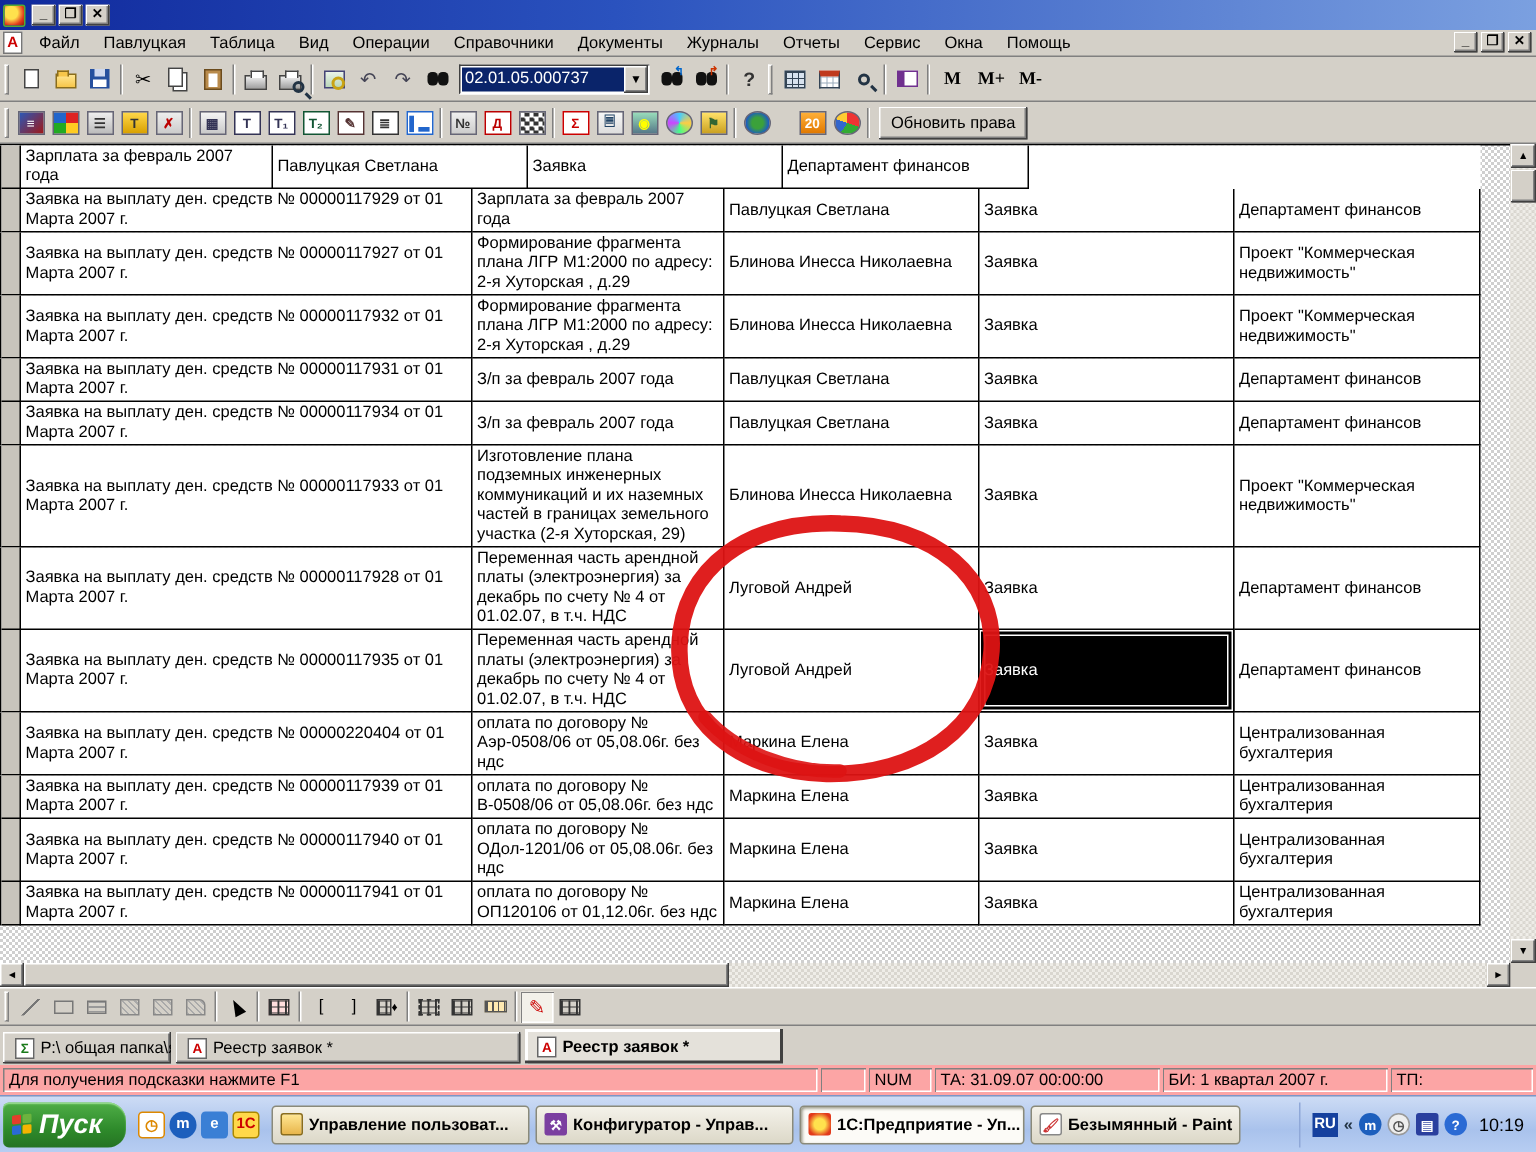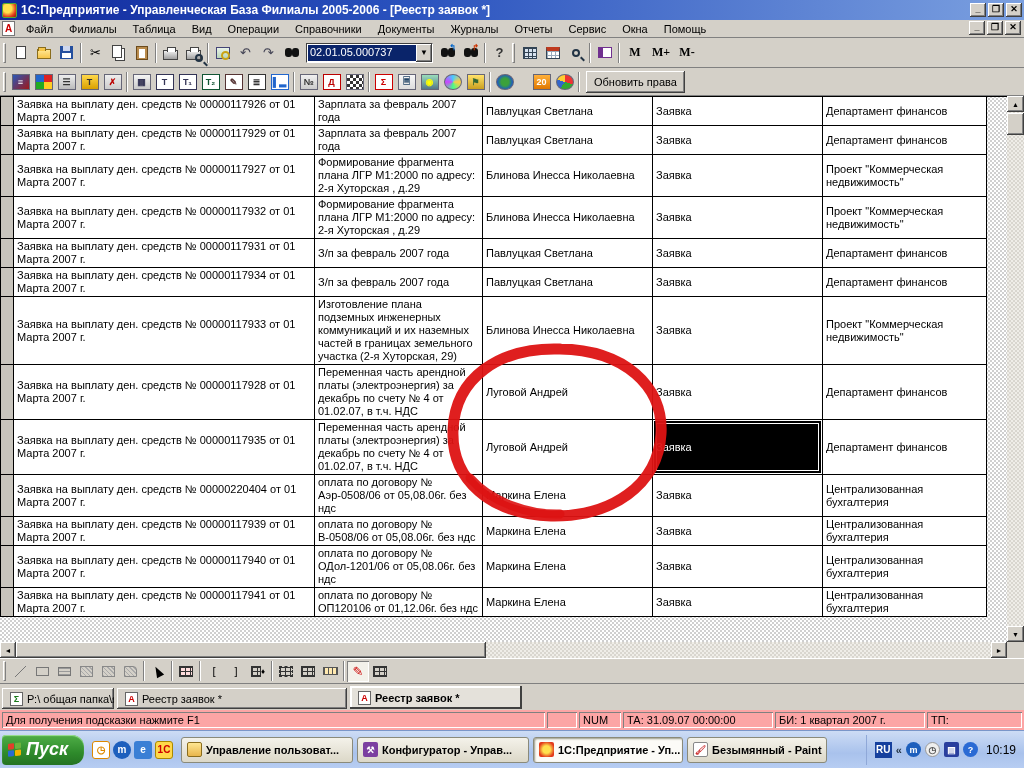--- a/index.html
+++ b/index.html
@@ -135,33 +135,32 @@
   
   .anno { position:absolute; left:0; top:0; z-index:60; pointer-events:none; }
 </style>
 </head>
 <body>
 
 <div id="screen">
 
   <div class="titlebar">
     <div class="app-ico"></div>
-    <div class="title">1С:Предприятие - Управленческая База Филиалы 2005-2006 - [Реестр заявок  *]</div>
     <div class="winbtns">
       <div class="winbtn raised">_</div>
       <div class="winbtn raised">❐</div>
       <div class="winbtn raised">✕</div>
     </div>
   </div>
 
   <div class="menubar">
     <div class="doc-ico">А</div>
 
   <div class="menu-item">Файл</div>
-      <div class="menu-item">Филиалы</div>
+      <div class="menu-item">Павлуцкая</div>
       <div class="menu-item">Таблица</div>
       <div class="menu-item">Вид</div>
       <div class="menu-item">Операции</div>
       <div class="menu-item">Справочники</div>
       <div class="menu-item">Документы</div>
       <div class="menu-item">Журналы</div>
       <div class="menu-item">Отчеты</div>
       <div class="menu-item">Сервис</div>
       <div class="menu-item">Окна</div>
       <div class="menu-item">Помощь</div>
@@ -330,21 +329,20 @@
     <div class="sep"></div>
     <div class="btn-text raised">Обновить права</div>
   </div>
 
   <div class="workarea">
     <div class="table-viewport">
       <div class="tgrid">
 
           <div class="trow">
             <div class="tc mark"></div>
-            <div class="tc c1">Заявка на выплату ден. средств  № 00000117926  от 01 Марта 2007 г.</div>
             <div class="tc c2">Зарплата за февраль 2007 года</div>
             <div class="tc c3">Павлуцкая Светлана</div>
             <div class="tc c4">Заявка</div>
             <div class="tc c5">Департамент финансов</div>
           </div>
 
           <div class="trow">
             <div class="tc mark"></div>
             <div class="tc c1">Заявка на выплату ден. средств  № 00000117929  от 01 Марта 2007 г.</div>
             <div class="tc c2">Зарплата за февраль 2007 года</div>

